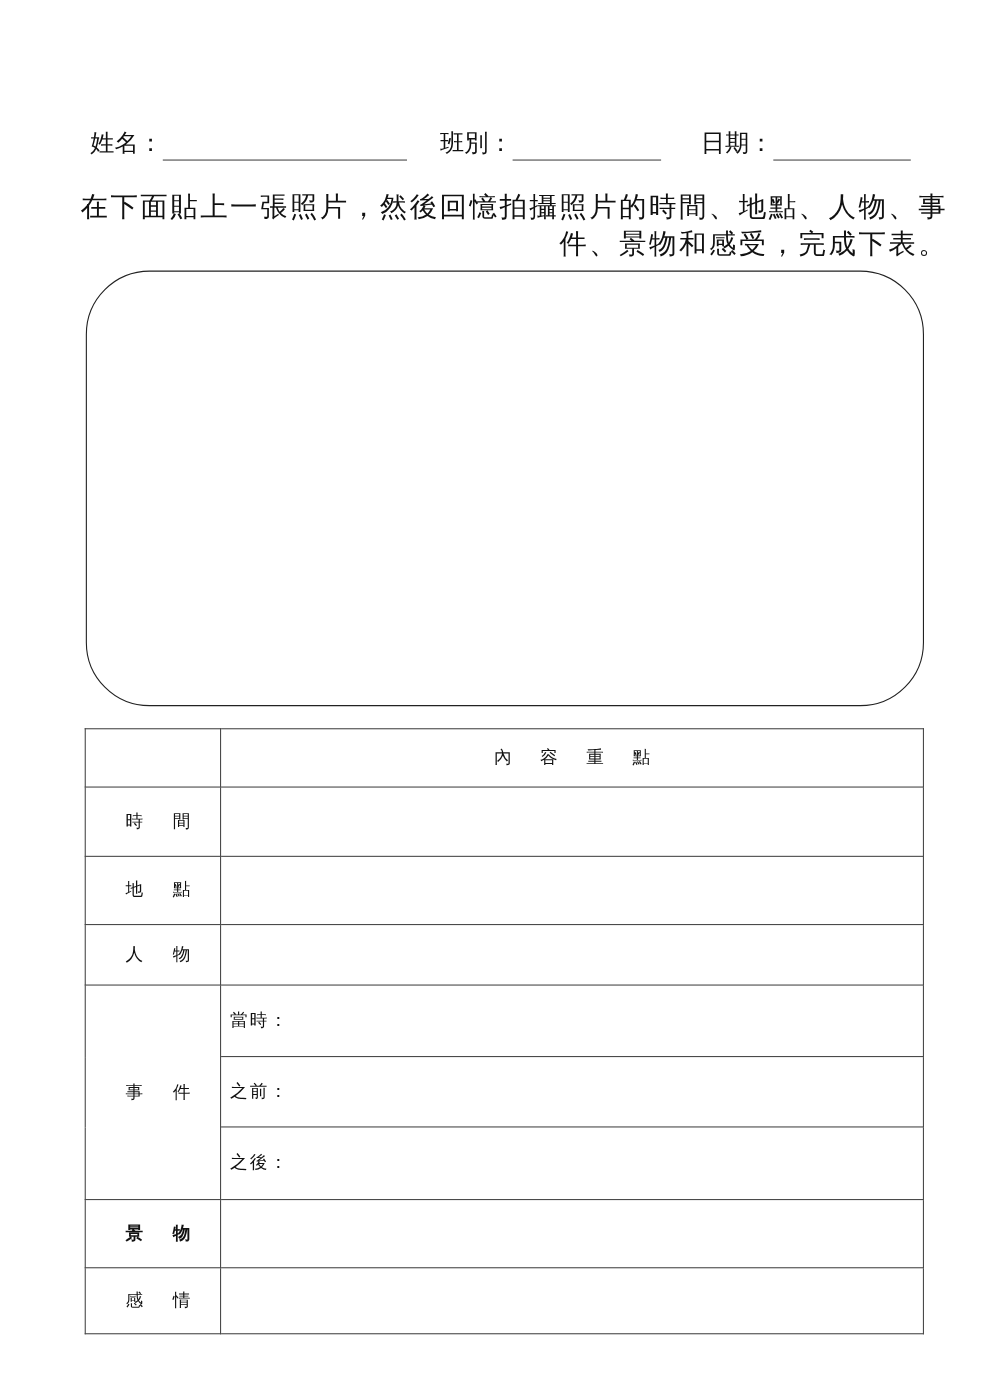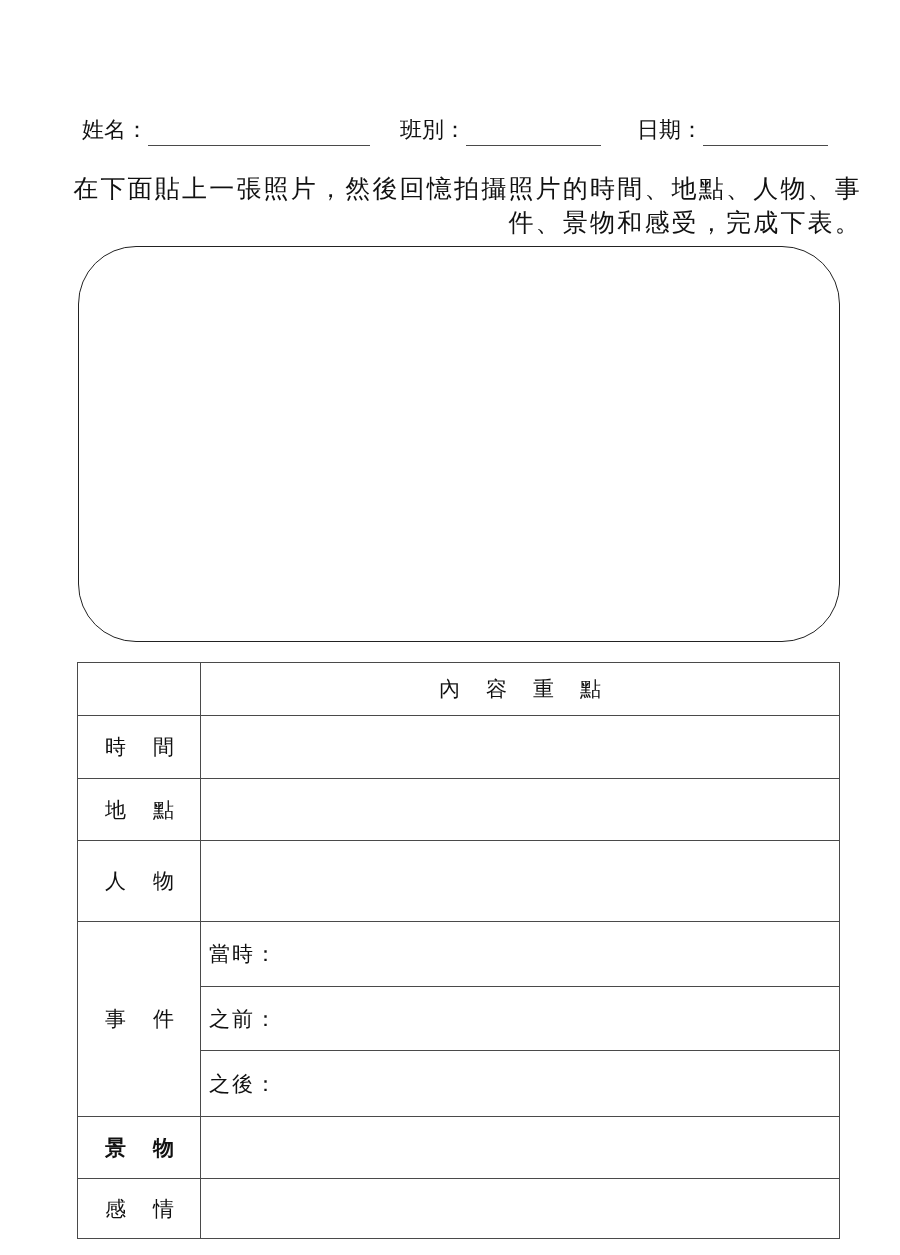--- a/index.html
+++ b/index.html
@@ -54,29 +54,29 @@
   
   table.content-table {
     position: absolute; left: 77px; top: 662px;
     width: 763px;
     border-collapse: collapse;
     table-layout: fixed;
     border: 1.5px solid #2b2b2b;
   }
   table.content-table td {
     border: 1px solid #4a4a4a;
-    font-size: 21px;
+    font-size: 16px;
     vertical-align: middle;
     background: #fff;
   }
   col.col-label { width: 123px; }
   tr.r-header  { height: 53px; }
   tr.r-time    { height: 63px; }
   tr.r-place   { height: 62px; }
-  tr.r-people  { height: 81px; }
+  tr.r-people  { height: 55px; }
   tr.r-event1  { height: 65px; }
   tr.r-event2  { height: 64px; }
   tr.r-event3  { height: 66px; }
   tr.r-scene   { height: 62px; font-weight: bold; }
   tr.r-feel    { height: 60px; }
 
   td.header-cell {
     text-align: center;
     letter-spacing: 26px; padding-left: 26px;
     font-size: 22px;

